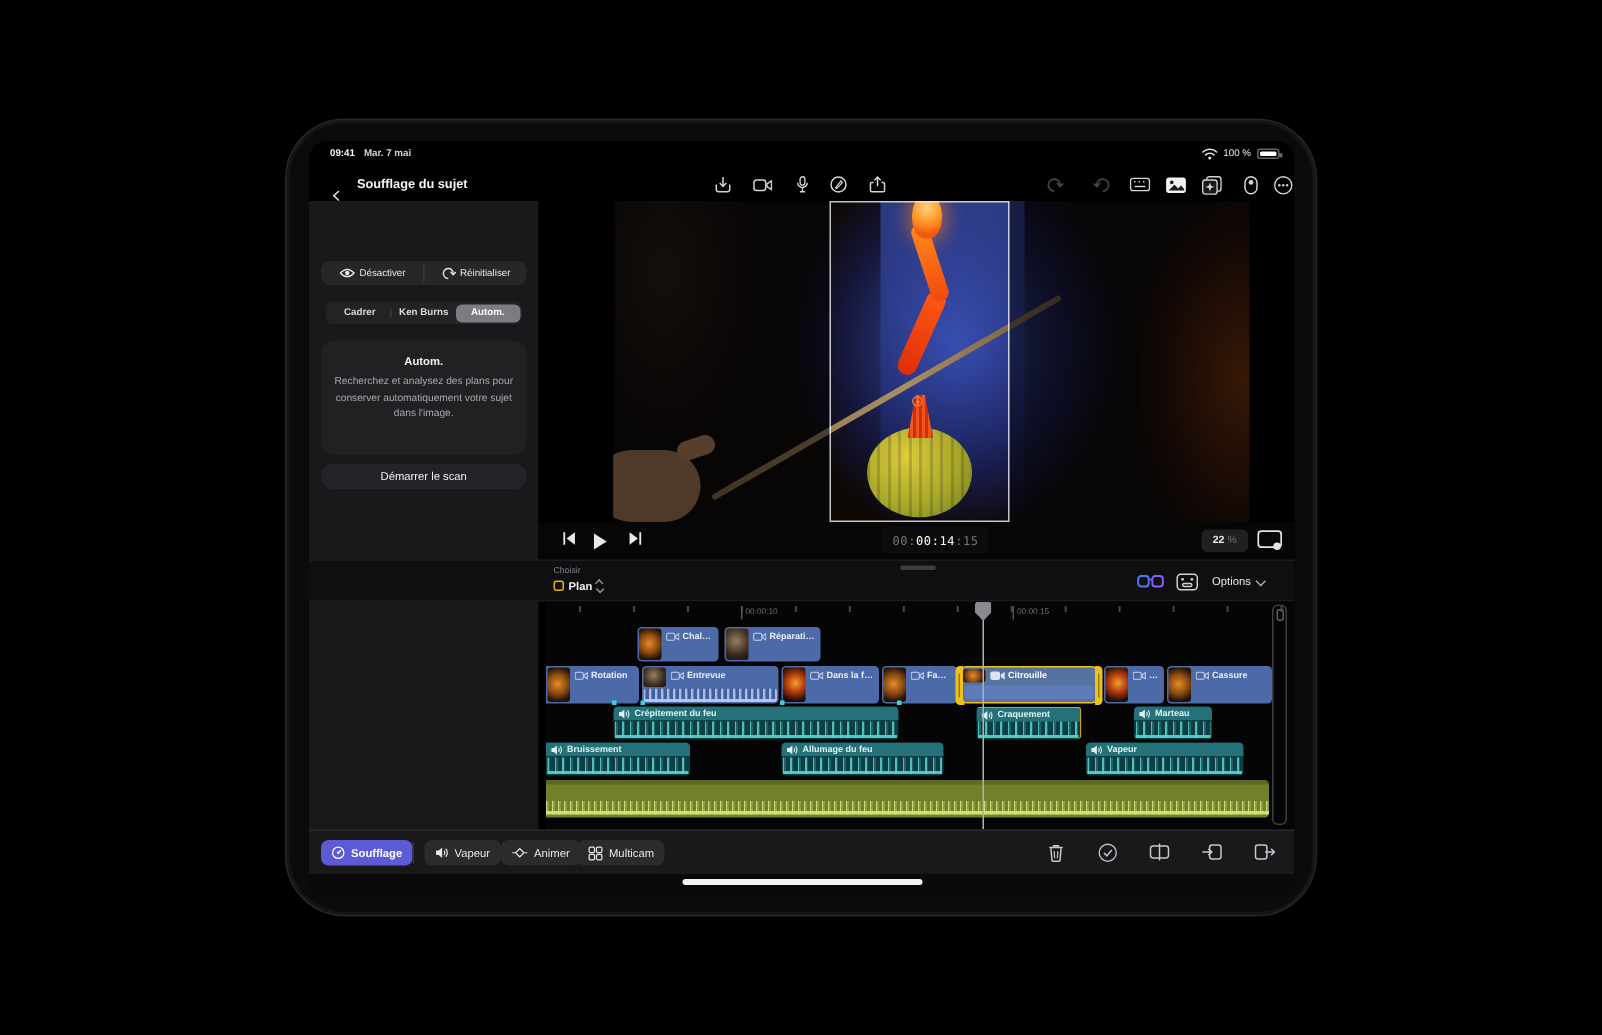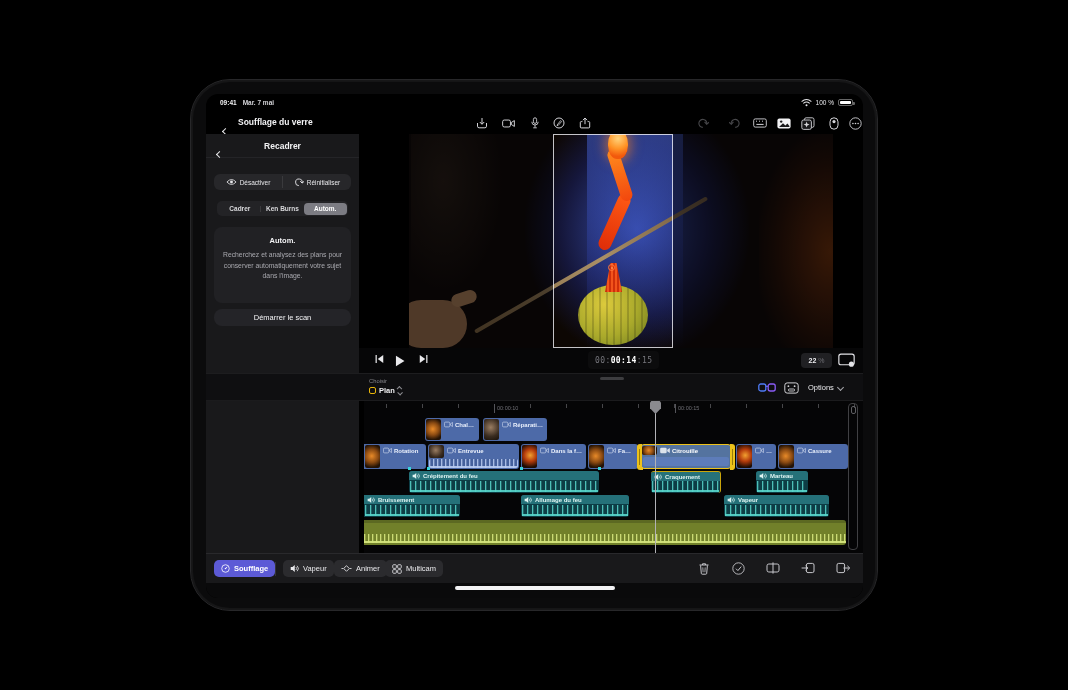--- a/index.html
+++ b/index.html
@@ -71,21 +71,21 @@
 .rglow{position:absolute;left:350px;top:0;width:74px;height:214px;
   background:radial-gradient(ellipse at 96% 55%,rgba(206,86,10,.5),rgba(122,42,6,.25) 52%,transparent 76%)}
 .dimL{position:absolute;left:0;top:0;width:144px;height:214px;background:rgba(3,3,7,.52)}
 .dimR{position:absolute;left:264px;top:0;width:160px;height:214px;background:rgba(3,3,7,.52)}
 .cropframe{position:absolute;left:144px;top:0;width:120px;height:214px;border:1px solid rgba(242,242,248,.8)}
 
 .transport{position:absolute;left:153px;top:254px;width:504px;height:25px;background:#060607}
 .tr-ic{position:absolute;top:6px;color:#e9e9ec}
 .tcpill{position:absolute;left:229px;top:3px;height:18px;padding:0 7px;background:#0c0c0d;border-radius:4px;
   display:flex;align-items:center;font-family:"DejaVu Sans Mono",monospace;font-size:8px;letter-spacing:.4px}
-.tc-dim{color:#76767c}.tc-main{color:#fff;font-weight:bold}
+.tc-dim{color:#76767c}.tc-main{color:#fff;font-weight:normal}
 .zoompill{position:absolute;left:442px;top:5px;width:31px;height:15px;background:#202023;border-radius:4px;
   display:flex;align-items:center;justify-content:center;gap:2px;font-size:7px}
 .zoompill .zv{color:#ededf0;font-weight:bold}.zoompill .zu{color:#6e6e74}
 
 .tlhead{position:absolute;left:0;top:279px;width:657px;height:28px;background:#0f0f11;border-top:1px solid #1d1d1f;border-bottom:1px solid #1b1b1d}
 .grab{position:absolute;left:394px;top:3px;width:24px;height:3px;border-radius:2px;background:#3d3d40}
 .choose{position:absolute;left:163px;top:4px;font-size:5.8px;color:#85858a}
 .plansel{position:absolute;left:163px;top:12px;display:flex;align-items:center;gap:3px}
 .ysq{width:7px;height:7px;border:1.5px solid #e8b50a;border-radius:2px}
 .plname{font-size:7.5px;font-weight:bold;color:#f0f0f2}
@@ -308,21 +308,21 @@
             </svg>
           <span>100 %</span>
           <span class="batt">
               <span class="fill"></span>
             </span>
         </div>
       </div>
 
       <div class="titlebar">
         <span class="backchev"><i class="chev left"></i></span>
-        <span class="tb-title">Soufflage du verre</span>
+        <span class="tb-title">Soufflage du sujet</span>
         <span class="icb" style="left:268px">
             <svg class="ic" width="12" height="12">
               <use href="#i-import"></use>
             </svg>
           </span>
         <span class="icb" style="left:294px">
             <svg class="ic" width="13" height="9">
               <use href="#i-cam"></use>
             </svg>
           </span>
@@ -372,24 +372,20 @@
             </svg>
           </span>
         <span class="icb" style="left:641px">
             <svg class="ic" width="13" height="13">
               <use href="#i-more"></use>
             </svg>
           </span>
       </div>
 
       <div class="panel">
-        <div class="p-head">
-          <span class="bk"><i class="chev left"></i></span>
-          <div class="ttl">Recadrer</div>
-        </div>
         <div class="p-btnrow">
           <div class="p-btn">
             <svg class="ic" width="11" height="8">
                 <use href="#i-eye"></use>
               </svg>
             <span>Désactiver</span>
           </div>
           <div class="div"></div>
           <div class="p-btn">
             <svg class="ic" width="10" height="10">

